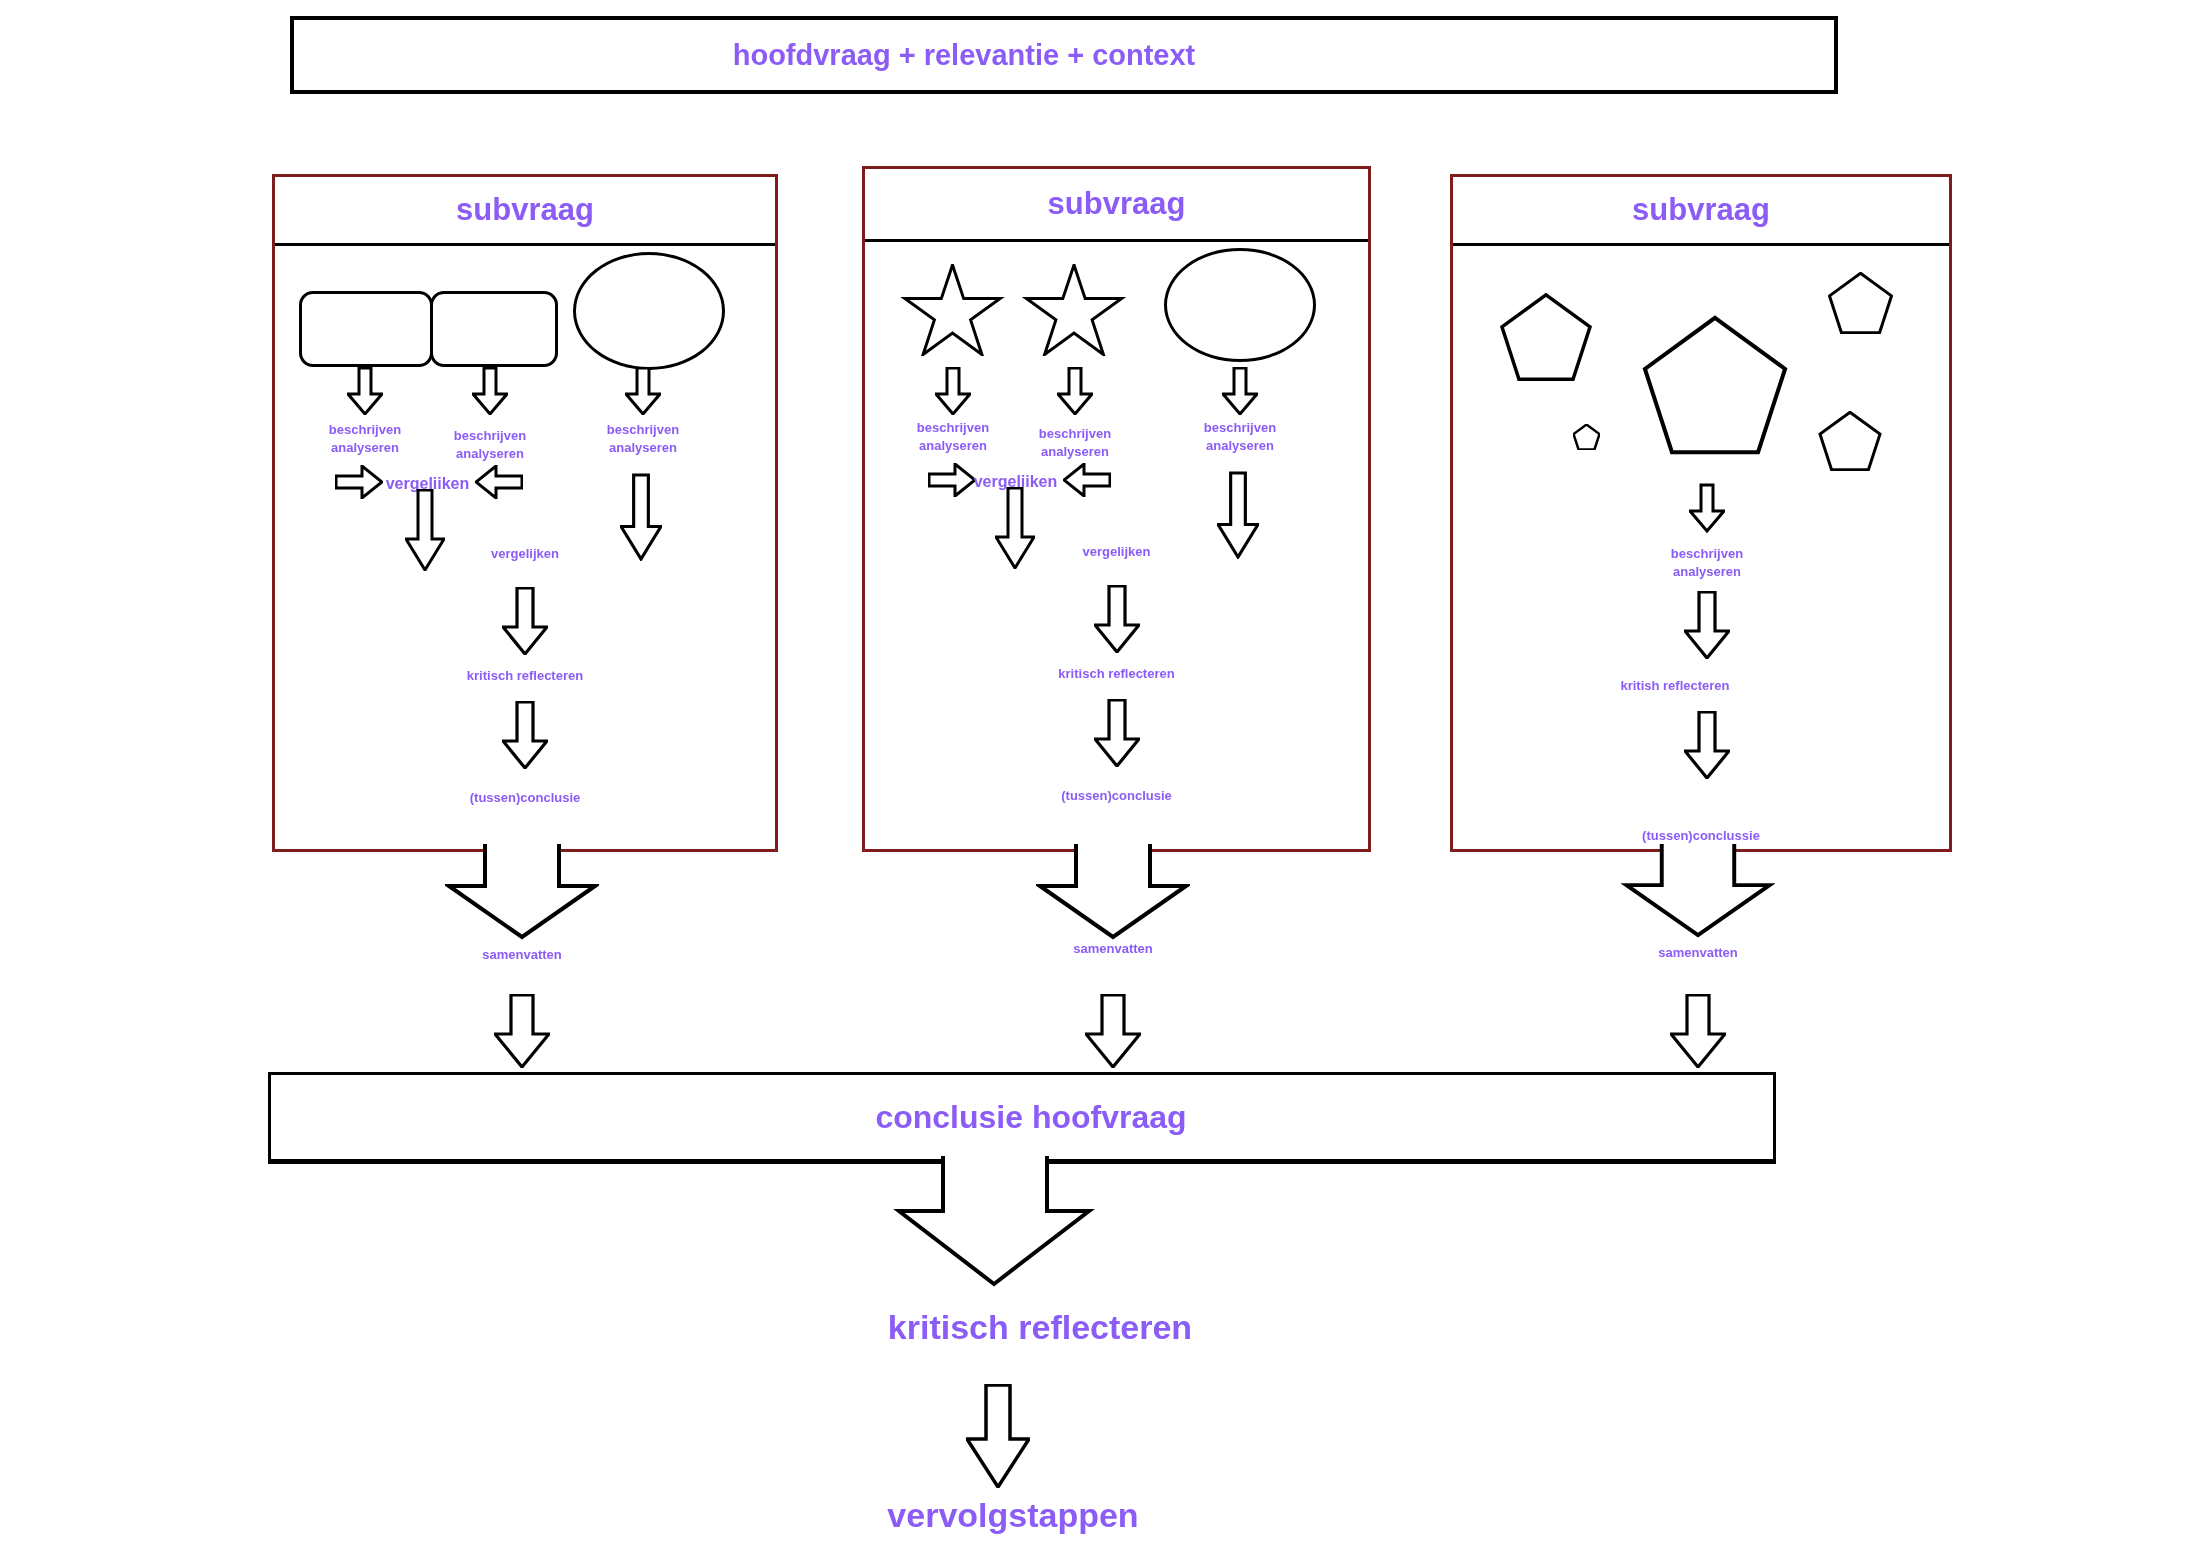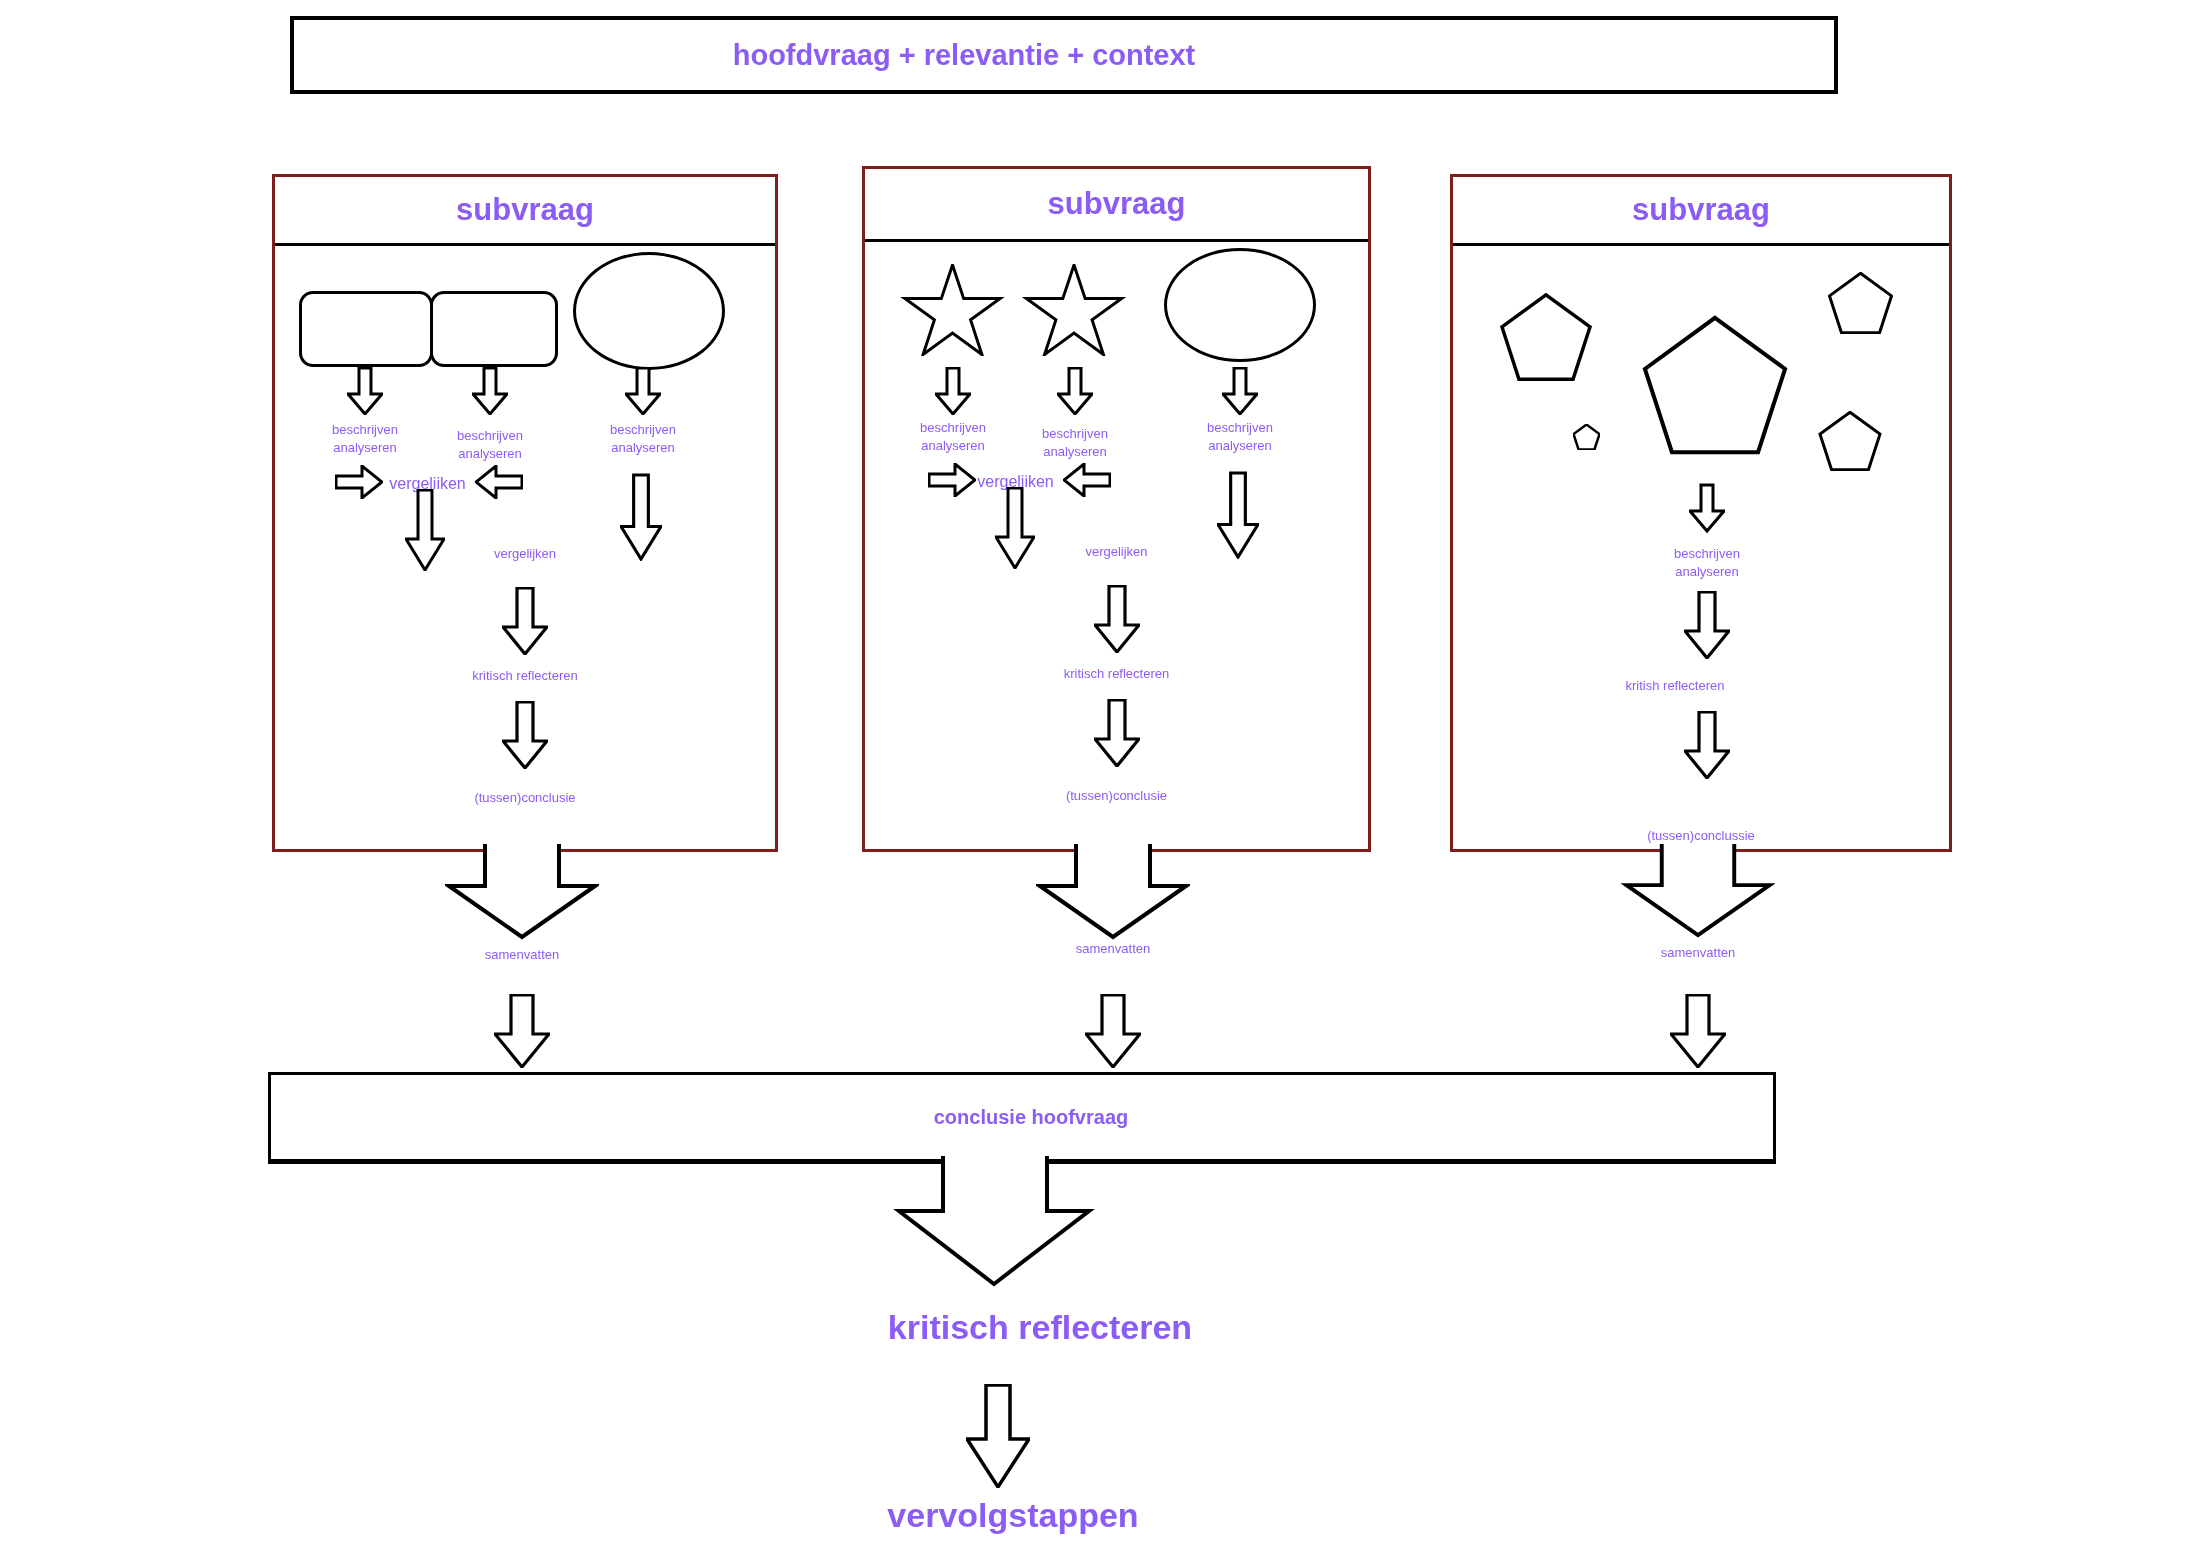--- a/index.html
+++ b/index.html
@@ -7,21 +7,21 @@
           font-family:"Liberation Sans",sans-serif;color:#8b5cf6;overflow:hidden;}
   .abs{position:absolute;}
   .bar{border:4px solid #000;background:#fff;display:flex;align-items:center;justify-content:center;}
   .bar-text{font-weight:bold;font-size:29px;}
   .sbox{border:3px solid #7f1d1d;background:#fff;}
   .sbox-header{position:absolute;left:0;top:0;right:0;border-bottom:3px solid #000;
                display:flex;align-items:center;justify-content:center;font-weight:bold;font-size:31px;}
   .shape{position:absolute;border:3px solid #000;background:#fff;}
   .rrect{border-radius:14px;}
   .ellipse{border-radius:50%;}
-  .lbl{position:absolute;font-weight:normal;font-size:13px;line-height:1.35;text-align:center;}
+  .lbl{position:absolute;font-weight:bold;font-size:13px;line-height:1.35;text-align:center;}
   .lbl-sm{font-size:16px;}
   .big-lbl{position:absolute;font-weight:bold;font-size:34px;text-align:center;}
   svg{display:block;}
   svg path, svg polygon{fill:#ffffff;stroke:#000000;stroke-linejoin:miter;}
 </style>
 </head>
 <body>
 
 <div class="canvas">
 
@@ -205,21 +205,21 @@
       <path d="M17 1 H39 V40 H55 L28 73 L1 40 H17 Z" stroke-width="3.2"></path>
     </svg>
   <svg class="abs" style="left:1085px;top:994px;" width="56" height="74" viewBox="0 0 56 74">
       <path d="M17 1 H39 V40 H55 L28 73 L1 40 H17 Z" stroke-width="3.2"></path>
     </svg>
   <svg class="abs" style="left:1670px;top:994px;" width="56" height="74" viewBox="0 0 56 74">
       <path d="M17 1 H39 V40 H55 L28 73 L1 40 H17 Z" stroke-width="3.2"></path>
     </svg>
 
   <div class="abs bar" style="left:268px;top:1072px;width:1502px;height:84px;border-width:3px;border-bottom-width:5px;">
-    <div class="bar-text" style="font-size:20px;margin-left:18px;">conclusie hoofvraag</div>
+    <div class="bar-text" style="font-size:32px;margin-left:18px;">conclusie hoofvraag</div>
   </div>
 
   <svg class="abs" style="left:891px;top:1156px;" width="206" height="132" viewBox="0 0 206 132">
       <path d="M52 0 V55 L8 55 L103 128 L198 55 L156 55 V0" stroke-width="4"></path>
     </svg>
 
   <div class="big-lbl" style="left:740px;top:1308px;width:600px;">kritisch reflecteren</div>
 
   <svg class="abs" style="left:966px;top:1384px;" width="64" height="104" viewBox="0 0 64 104">
       <path d="M20 1 H44 V55 H63 L32 103 L1 55 H20 Z" stroke-width="3.5"></path>

